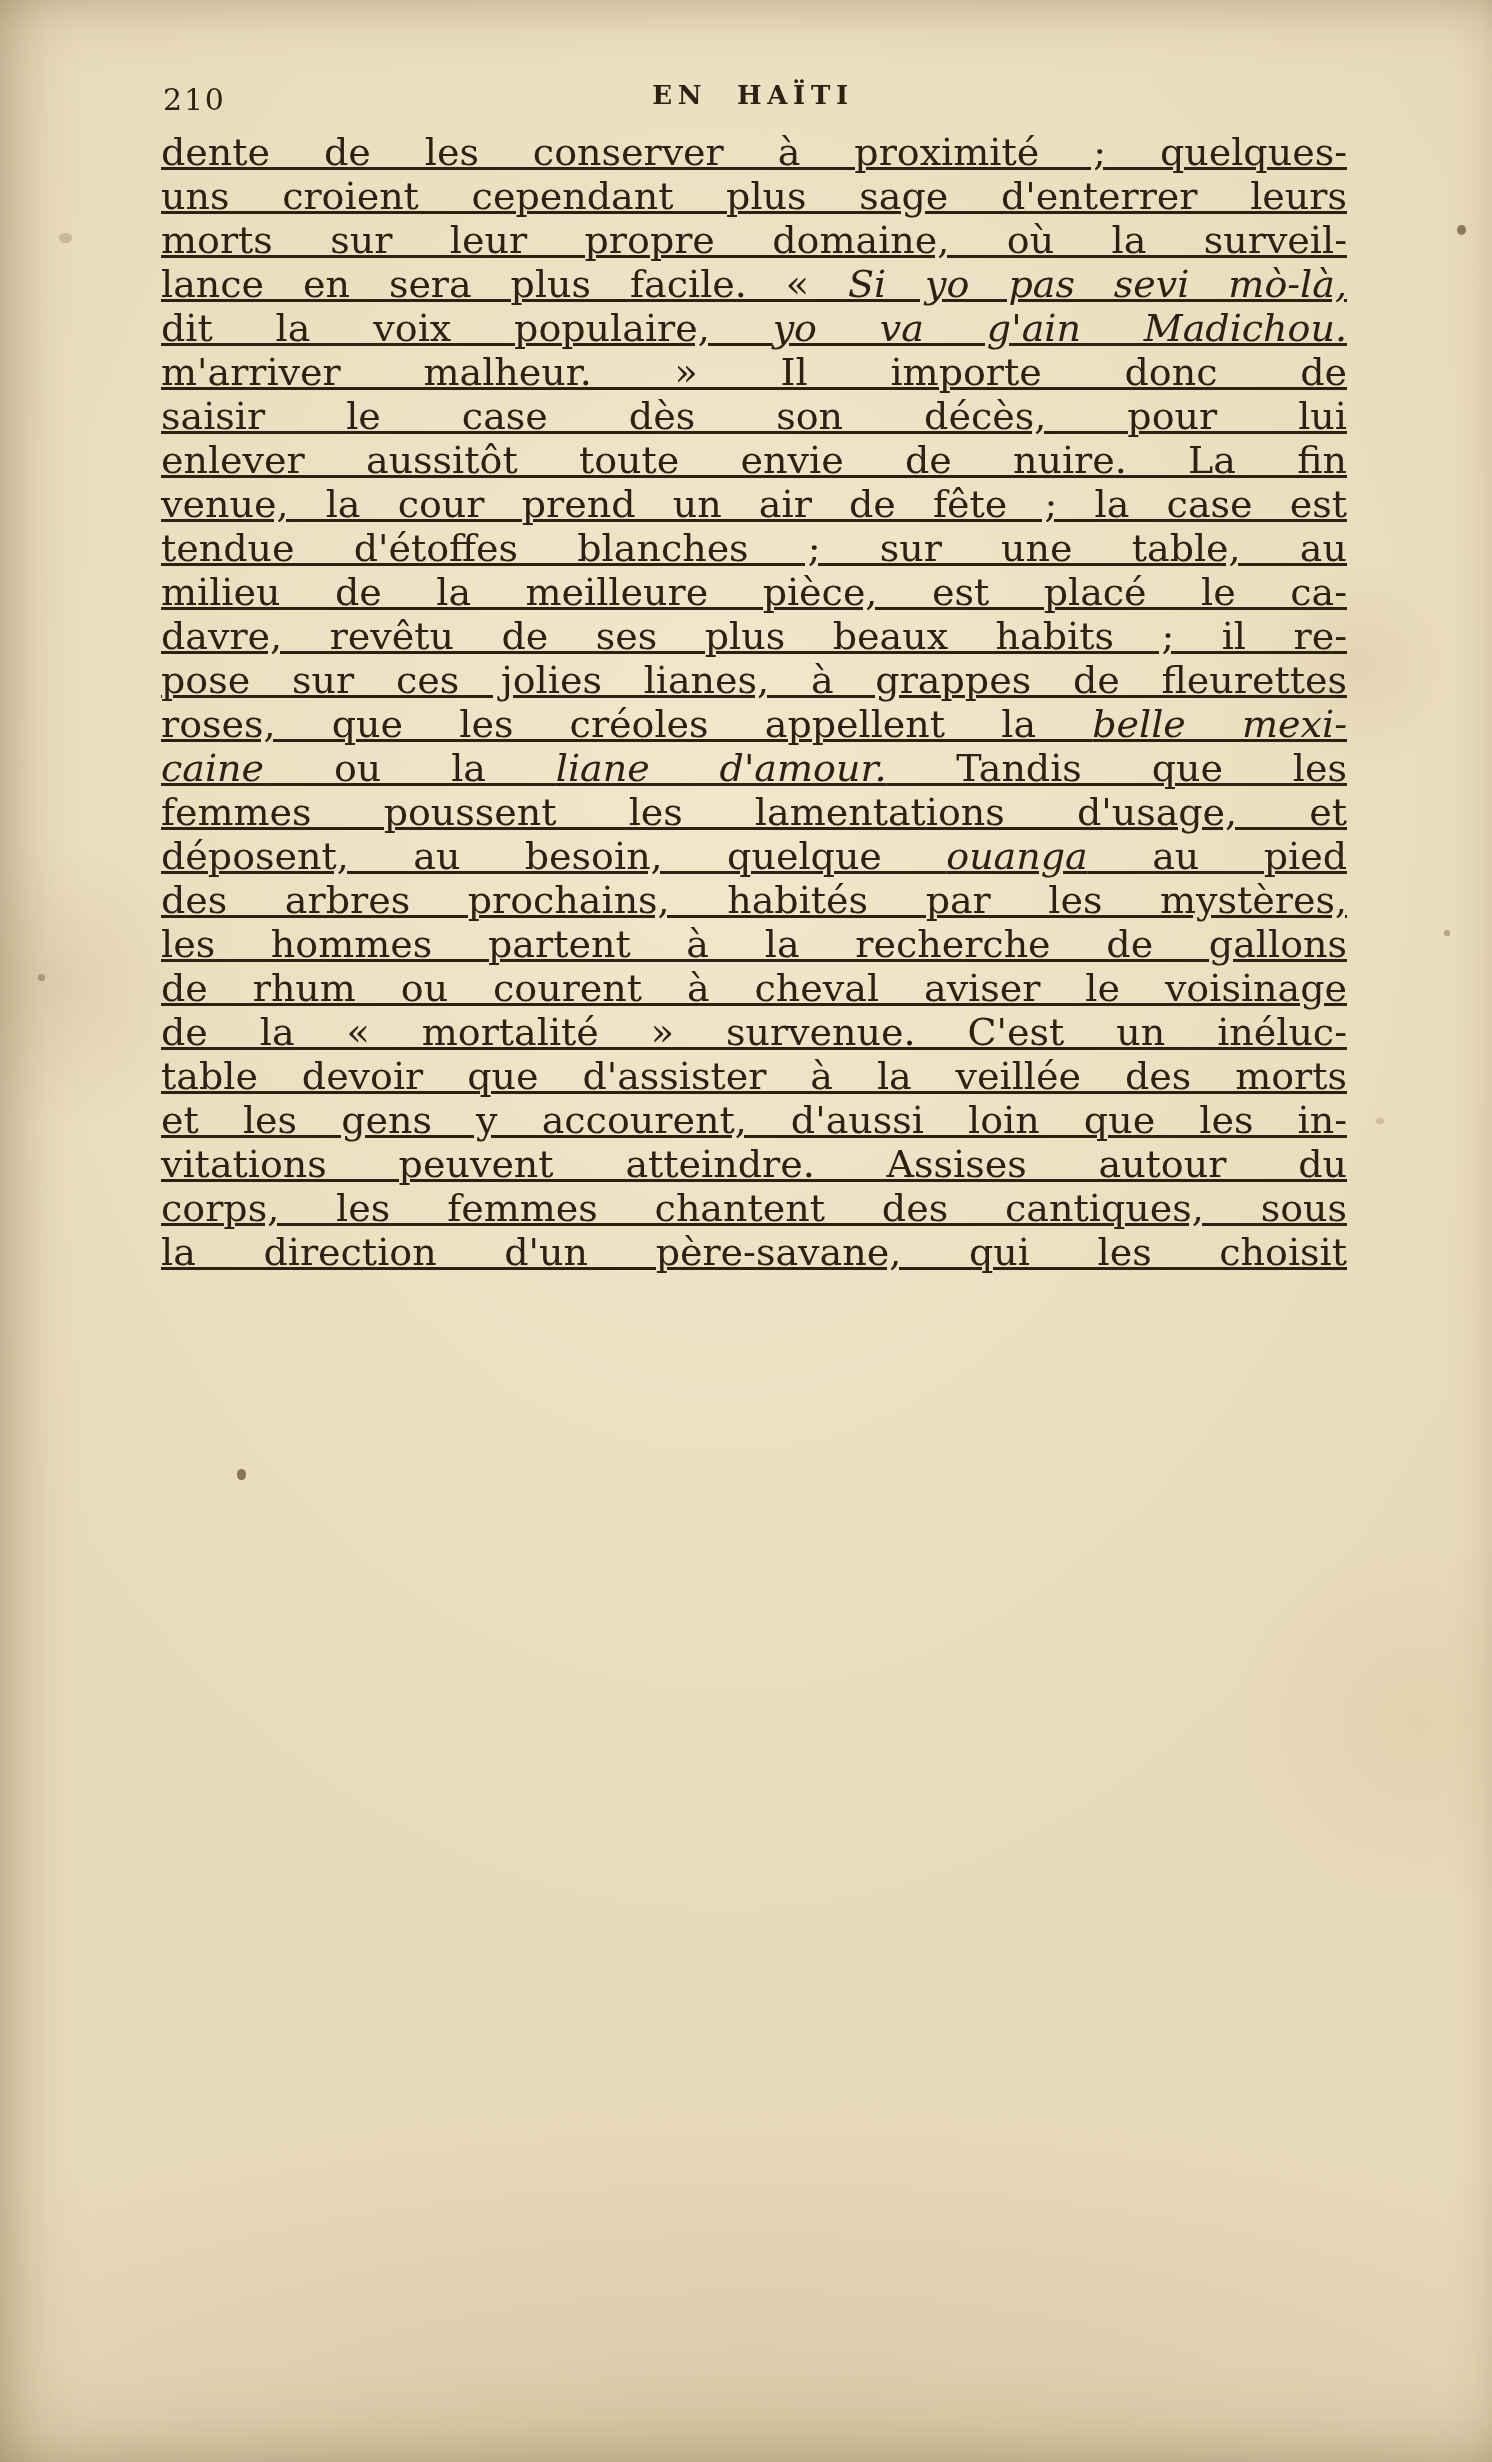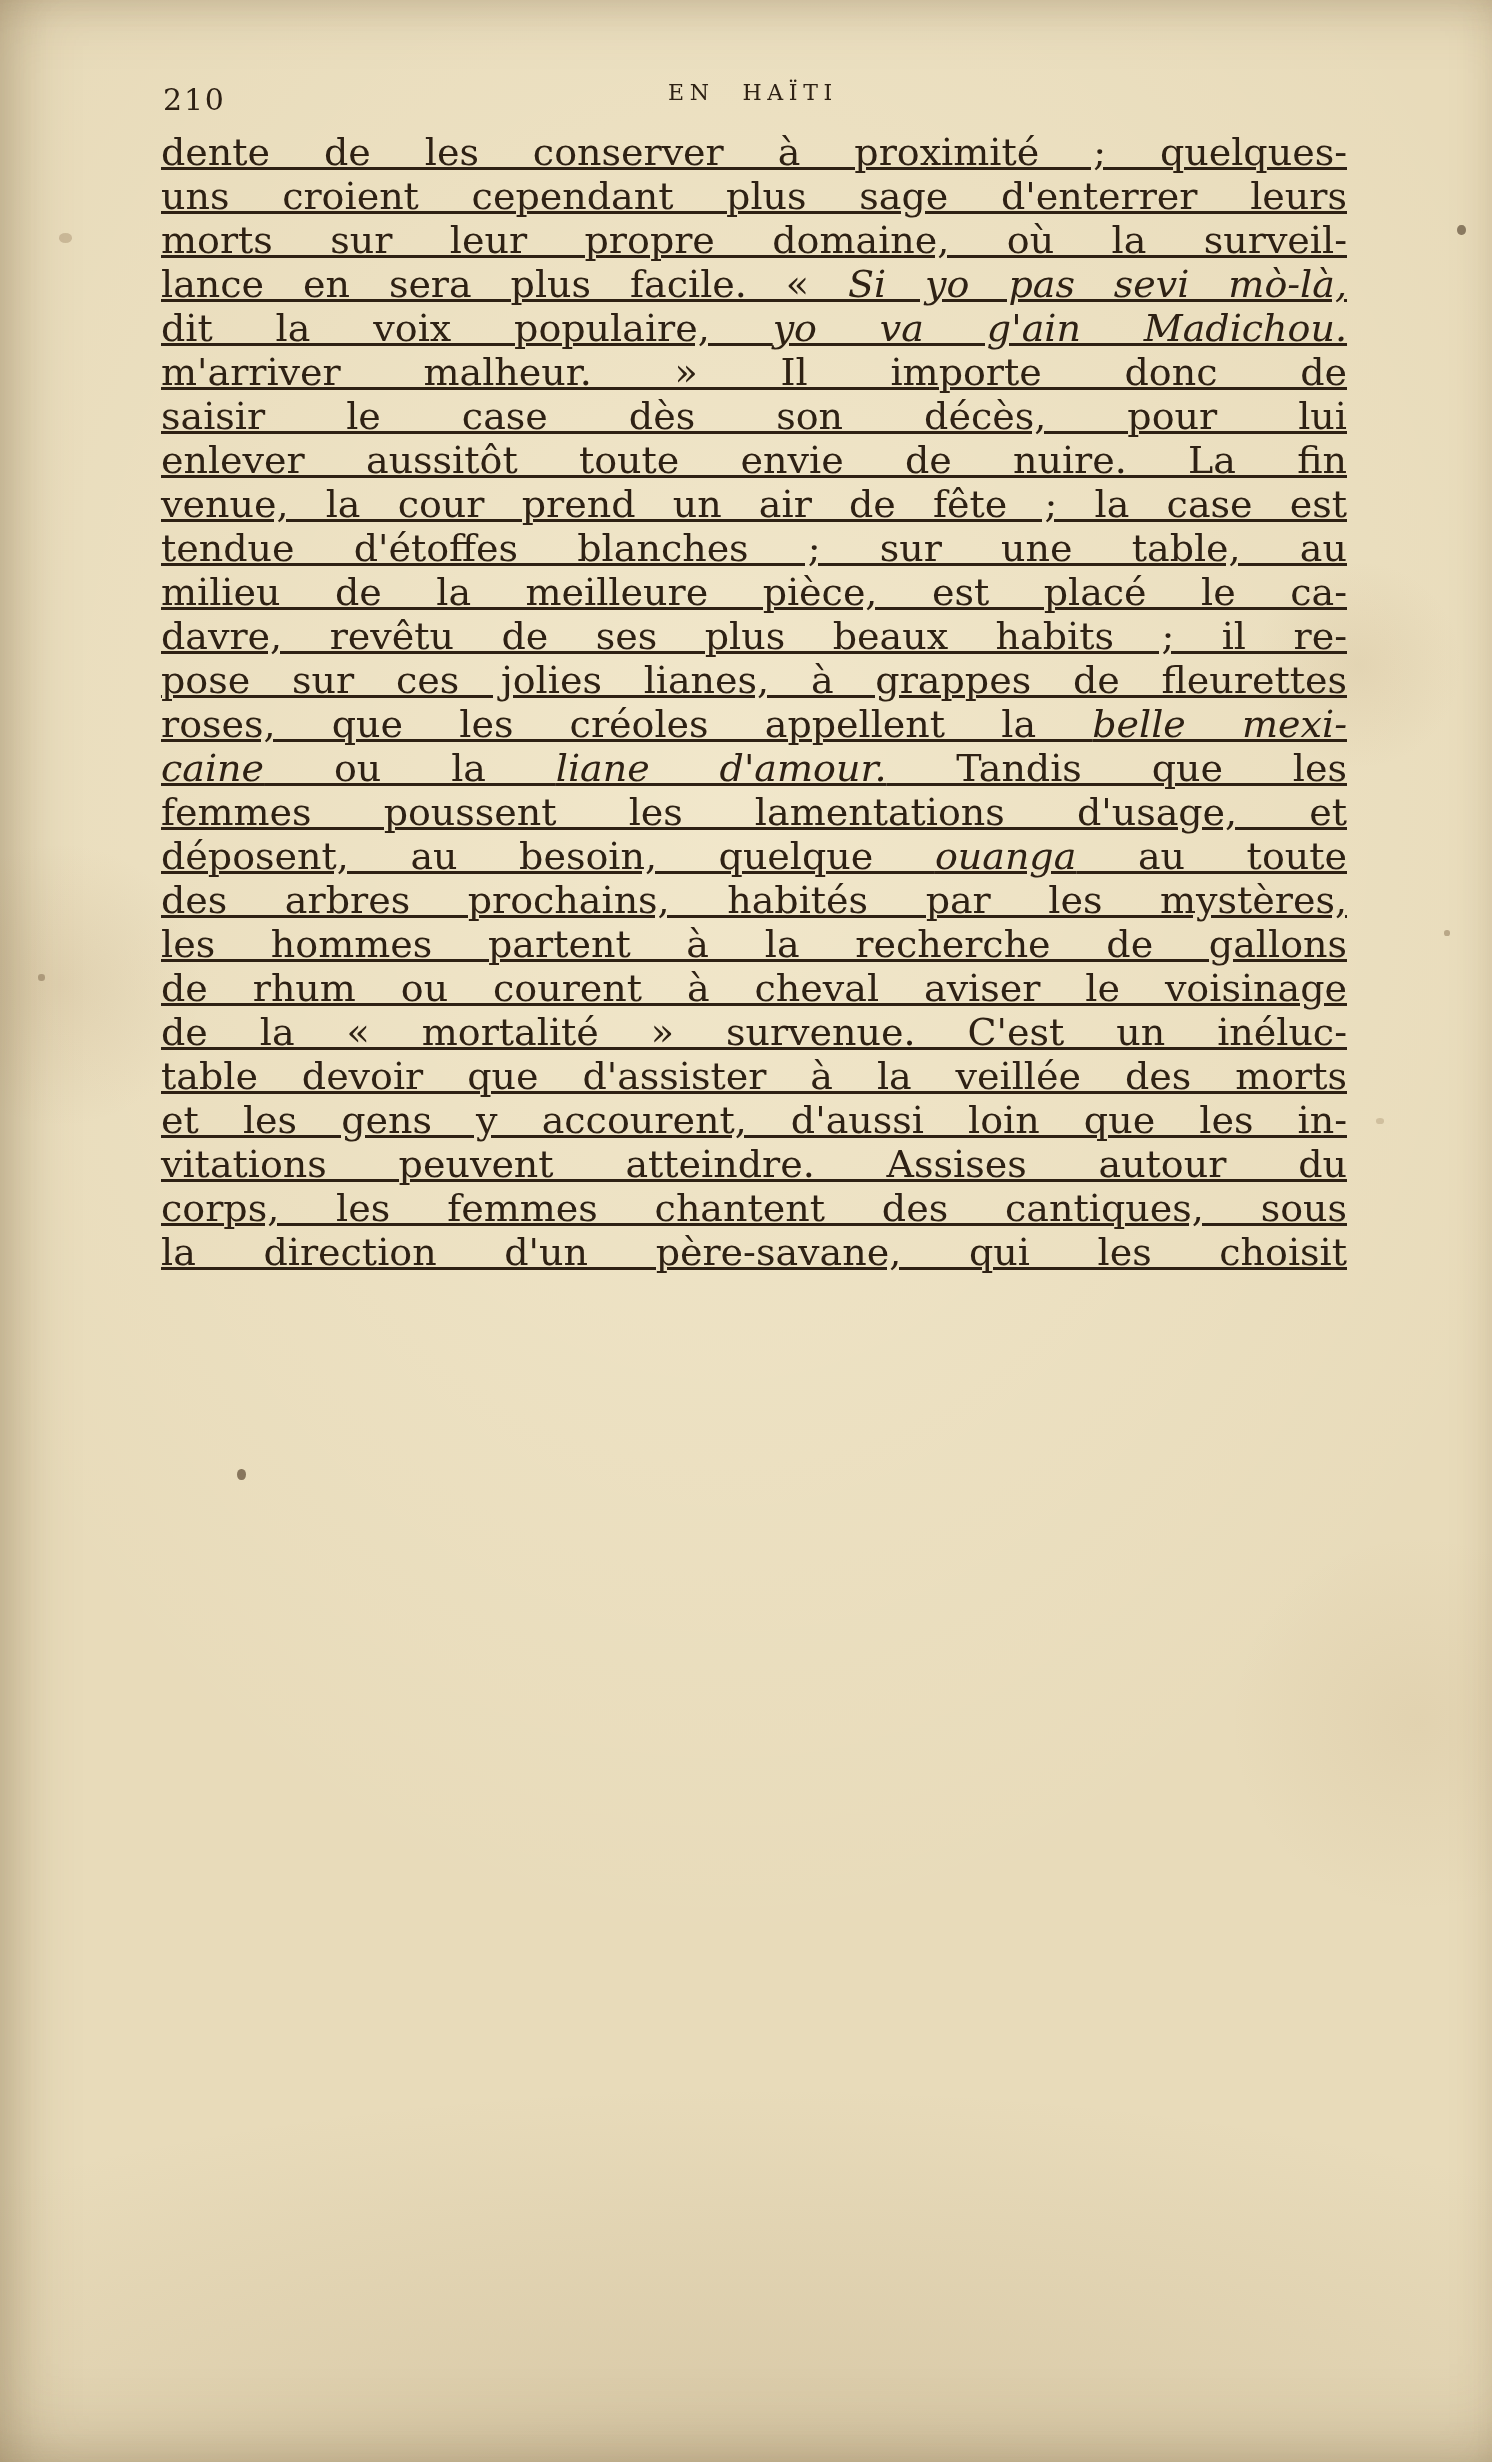--- a/index.html
+++ b/index.html
@@ -36,22 +36,22 @@
     text-align: center;
   }
   .pagenum {
     position: absolute;
     left: 1.9px;
     top: 1.9px;
     font-size: 30px;
     letter-spacing: 1.9px;
   }
   .running {
-    font-size: 22px;
-    font-weight: 400;
+    font-size: 26px;
+    font-weight: 700;
     letter-spacing: 5.7px;
     word-spacing: 15px;
     margin-top: 46px;
   }
 
   .text-block {
     position: absolute;
     top: 130px;
     left: 161px;
     width: 1186px;
@@ -99,21 +99,21 @@
       <div class="line"><span>saisir le case dès son décès, pour lui</span></div>
       <div class="line"><span>enlever aussitôt toute envie de nuire. La fin</span></div>
       <div class="line"><span>venue, la cour prend un air de fête ; la case est</span></div>
       <div class="line"><span>tendue d'étoffes blanches ; sur une table, au</span></div>
       <div class="line"><span>milieu de la meilleure pièce, est placé le ca-</span></div>
       <div class="line"><span>davre, revêtu de ses plus beaux habits ; il re-</span></div>
       <div class="line"><span>pose sur ces jolies lianes, à grappes de fleurettes</span></div>
       <div class="line"><span>roses, que les créoles appellent la </span><span class="it">belle mexi-</span></div>
       <div class="line"><span class="it">caine</span><span> ou la </span><span class="it">liane d'amour.</span><span> Tandis que les</span></div>
       <div class="line"><span>femmes poussent les lamentations d'usage, et</span></div>
-      <div class="line"><span>déposent, au besoin, quelque </span><span class="it">ouanga</span><span> au toute</span></div>
+      <div class="line"><span>déposent, au besoin, quelque </span><span class="it">ouanga</span><span> au pied</span></div>
       <div class="line"><span>des arbres prochains, habités par les mystères,</span></div>
       <div class="line"><span>les hommes partent à la recherche de gallons</span></div>
       <div class="line"><span>de rhum ou courent à cheval aviser le voisinage</span></div>
       <div class="line"><span>de la « mortalité » survenue. C'est un inéluc-</span></div>
       <div class="line"><span>table devoir que d'assister à la veillée des morts</span></div>
       <div class="line"><span>et les gens y accourent, d'aussi loin que les in-</span></div>
       <div class="line"><span>vitations peuvent atteindre. Assises autour du</span></div>
       <div class="line"><span>corps, les femmes chantent des cantiques, sous</span></div>
       <div class="line"><span>la direction d'un père-savane, qui les choisit</span></div>
     </div>

